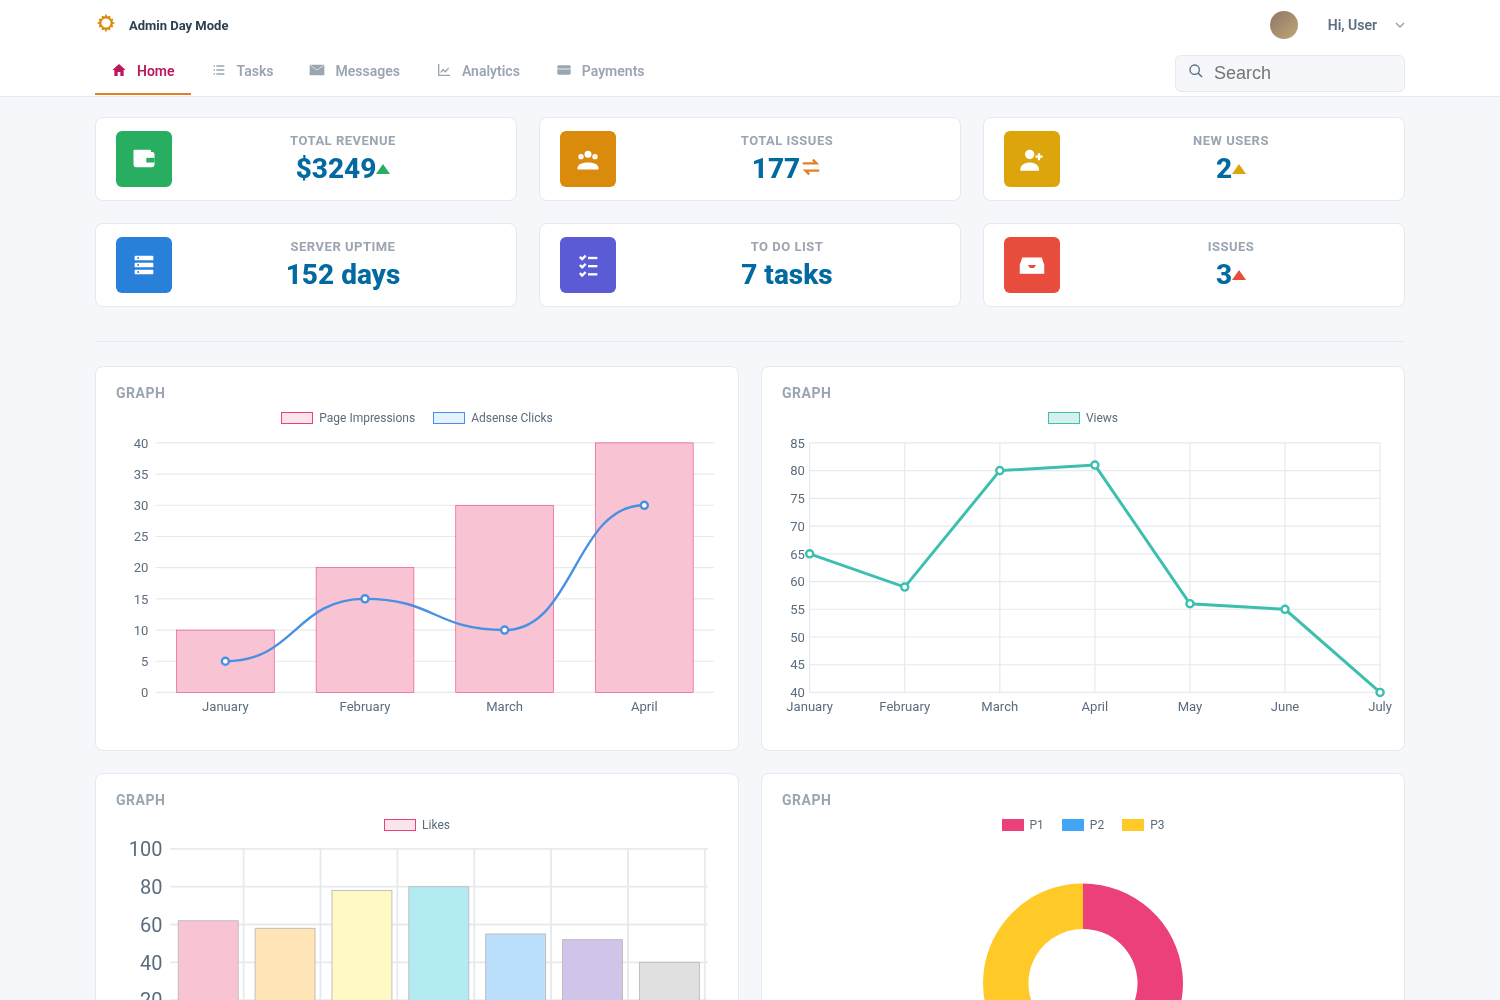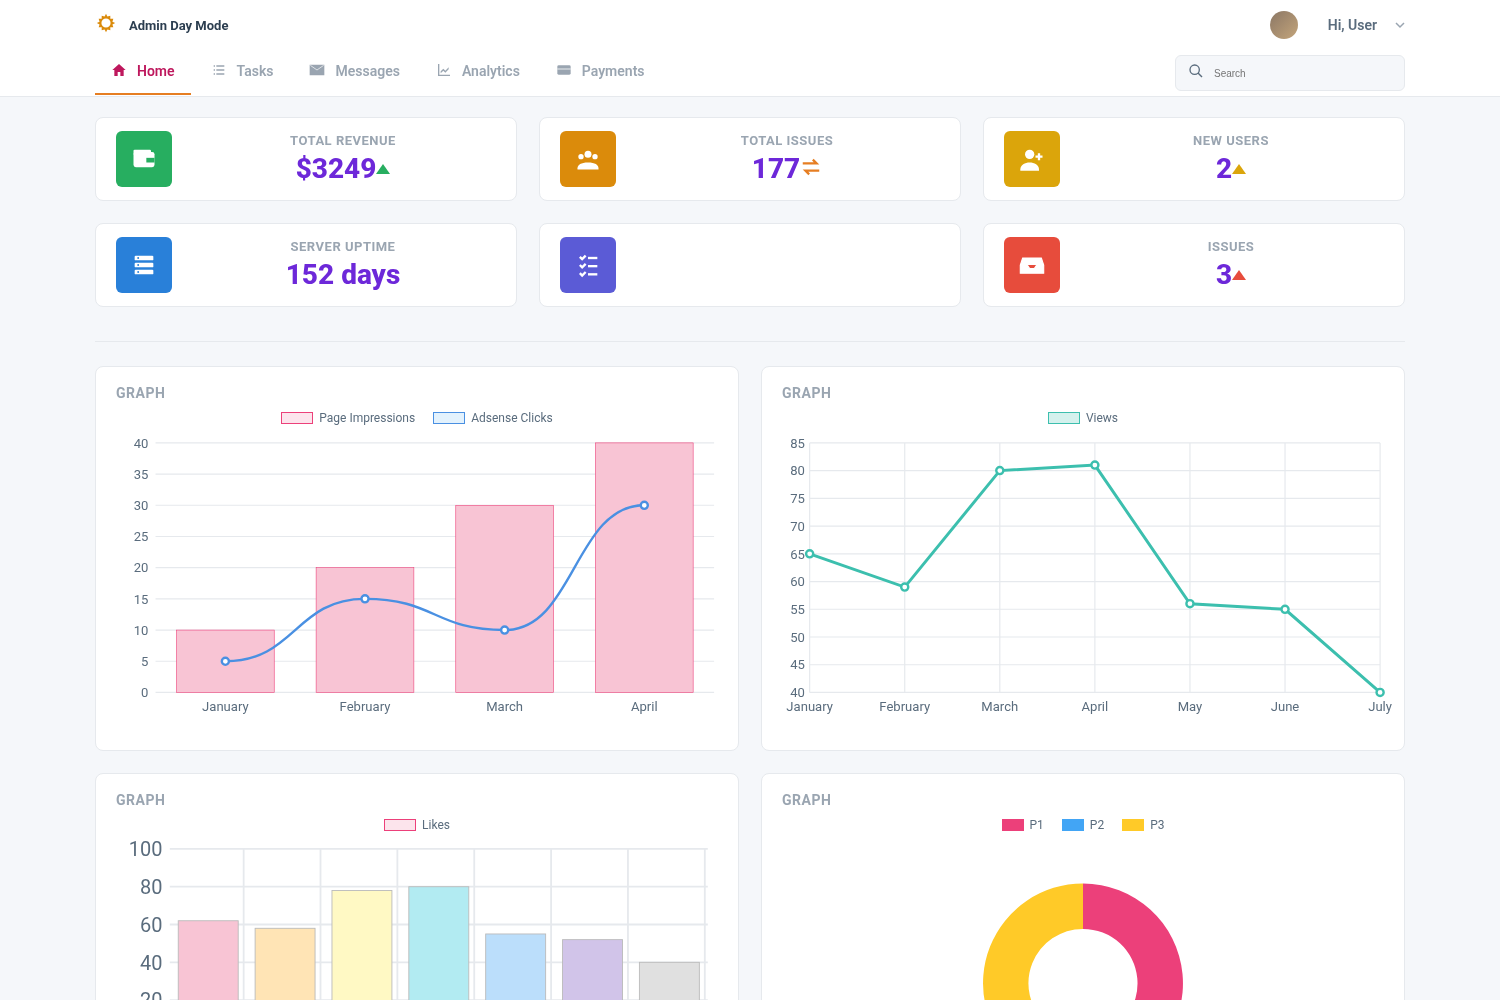--- a/index.html
+++ b/index.html
@@ -12,35 +12,35 @@
 .user-area { margin-left: auto; display: flex; align-items: center; gap: 10px; }
 .avatar { width: 28px; height: 28px; border-radius: 50%; background: linear-gradient(135deg,#8b7765,#c4a57b); }
 .user-greet { font-size: 14px; font-weight: 600; color: #5a6c7d; display: flex; align-items: flex-start; gap: 18px; padding-left: 20px; }
 .topbar-row2 { display: flex; align-items: center; height: 46px; }
 .nav { display: flex; gap: 4px; }
 .nav-item { display: flex; align-items: center; gap: 10px; padding: 10px 16px 12px; color: #9aa5b1; font-size: 14px; font-weight: 600; cursor: pointer; border-bottom: 2px solid transparent; }
 .nav-item.active { color: #be185d; border-bottom-color: #e67e22; }
 .nav-item svg { width: 16px; height: 16px; }
 .search-wrap { margin-left: auto; display: flex; align-items: center; background: #f5f7fa; border: 1px solid #e6e9ed; border-radius: 6px; padding: 7px 12px; width: 230px; }
 .search-wrap svg { width: 16px; height: 16px; color: #5a6c7d; margin-right: 10px; }
-.search-wrap input { border: none; background: transparent; outline: none; font-size: 10px; color: #5a6c7d; flex: 1; }
+.search-wrap input { border: none; background: transparent; outline: none; font-size: 18px; color: #5a6c7d; flex: 1; }
 .container { padding: 20px 95px 40px; }
 .cards-grid { display: grid; grid-template-columns: repeat(3, 1fr); gap: 22px; }
 .stat-card { background: #fff; border: 1px solid #e6e9ed; border-radius: 8px; padding: 13px 20px; display: flex; align-items: center; gap: 18px; }
 .stat-icon { width: 56px; height: 56px; border-radius: 6px; display: flex; align-items: center; justify-content: center; color: #fff; }
 .stat-icon svg { width: 28px; height: 28px; }
 .bg-green { background: #27ae60; }
 .bg-orange { background: #db8b0b; }
 .bg-amber { background: #dba50b; }
 .bg-blue { background: #2980d9; }
 .bg-indigo { background: #5b5bd6; }
 .bg-red { background: #e74c3c; }
 .stat-body { flex: 1; text-align: center; }
 .stat-label { font-size: 13px; font-weight: 700; color: #9aa5b1; letter-spacing: 0.5px; margin-bottom: 4px; }
-.stat-value { font-size: 28px; font-weight: 800; color: #6d28d9; display: flex; align-items: center; justify-content: center; }
+.stat-value { font-size: 28px; font-weight: 800; color: #0369a1; display: flex; align-items: center; justify-content: center; }
 .caret-up { width: 0; height: 0; border-left: 7px solid transparent; border-right: 7px solid transparent; display: inline-block; }
 .caret-green { border-bottom: 10px solid #27ae60; }
 .caret-amber { border-bottom: 10px solid #dba50b; }
 .caret-red { border-bottom: 10px solid #e74c3c; }
 .swap-icon { color: #e67e22; }
 .swap-icon svg { width: 22px; height: 22px; }
 .divider { height: 1px; background: #e6e9ed; margin: 34px 0 24px; }
 .charts-grid { display: grid; grid-template-columns: 1fr 1fr; gap: 22px; }
 .chart-card { background: #fff; border: 1px solid #e6e9ed; border-radius: 8px; }
 .chart-header { padding: 18px 20px 10px; font-size: 14px; font-weight: 700; color: #9aa5b1; letter-spacing: 0.5px; }
@@ -197,20 +197,26 @@
     </div>
 
     <div class="stat-card">
       <div class="stat-icon bg-indigo">
         <svg viewBox="0 0 24 24" fill="currentColor">
             <path d="M5 5l2 2 3-3M5 12l2 2 3-3M5 19l2 2 3-3" stroke="currentColor" stroke-width="2" fill="none"></path>
             <rect x="12" y="5" width="8" height="2"></rect>
             <rect x="12" y="12" width="8" height="2"></rect>
             <rect x="12" y="19" width="8" height="2"></rect>
           </svg>
+      </div>
+      <div class="stat-body">
+        <div class="stat-label">TO DO LIST</div>
+        <div class="stat-value">
+            <span>7 tasks</span>
+          </div>
       </div>
     </div>
 
     <div class="stat-card">
       <div class="stat-icon bg-red">
         <svg viewBox="0 0 24 24" fill="currentColor">
             <path d="M3 6h18v12H3z" opacity="0"></path>
             <path d="M4 6h16l2 6v7H2v-7zM2 12h6l2 3h4l2-3h6" stroke="#fff" fill="currentColor"></path>
           </svg>
       </div>

